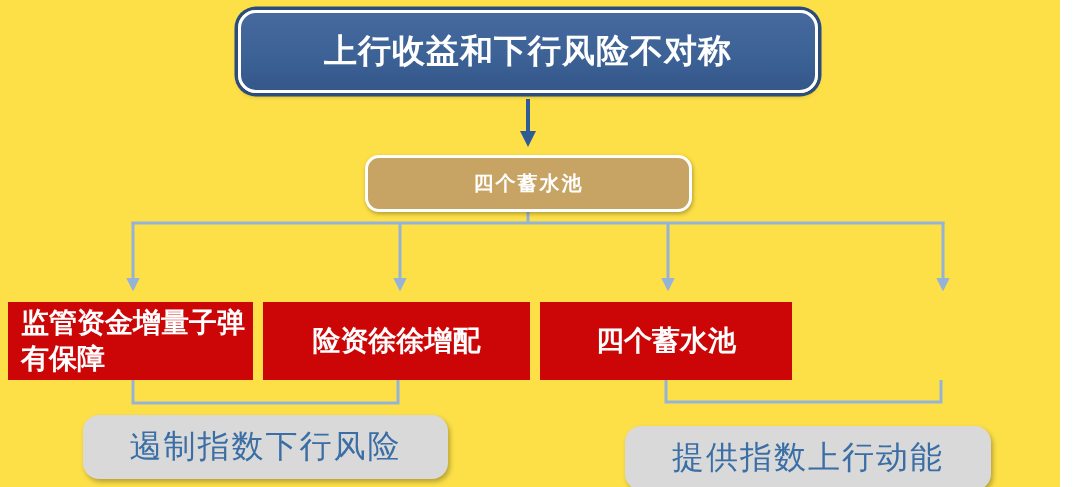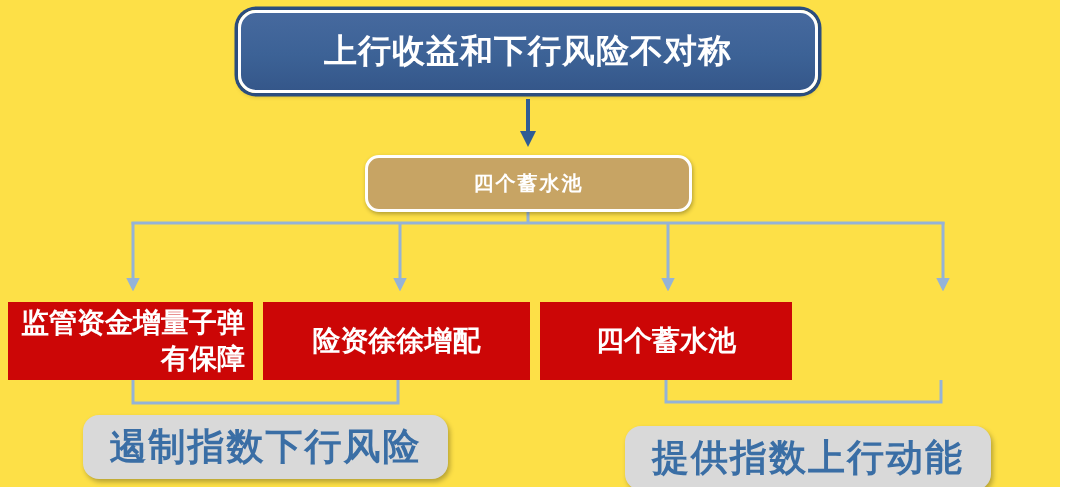--- a/index.html
+++ b/index.html
@@ -27,30 +27,30 @@
     border-radius:14px;
     box-shadow:1px 2px 4px rgba(0,0,0,.3);
     color:var(--box_text);font-size:20px;font-weight:700;letter-spacing:2px;justify-content:center;
   }
   .reservoir{
     top:302px;height:78px;
     background:var(--reservoir_fill);
     color:var(--box_text);font-size:28px;font-weight:700;
   }
   .reservoir-1{left:8px;width:245px;justify-content:flex-start;padding:0 6px 0 13px;
-    white-space:pre-line;line-height:1.28;text-align:right;}
+    white-space:pre-line;line-height:1.28;text-align:left;}
   .reservoir-2{left:263px;width:267px;}
   .reservoir-3{left:540px;width:252px;}
   .reservoir-4{left:808px;width:264px;}
   .outcome{
     height:64px;
     background:var(--outcome_fill);
     border-radius:16px;
     box-shadow:2px 3px 5px rgba(0,0,0,.28);
-    color:var(--outcome_text);font-size:37px;font-weight:700;letter-spacing:2px;
+    color:var(--outcome_text);font-size:32px;font-weight:400;letter-spacing:2px;
   }
   .outcome-left{left:83px;top:415px;width:365px;}
   .outcome-right{left:625px;top:414px;width:366px;margin-top:12px;}
 </style>
 </head>
 <body>
 
 <div class="canvas">
 
   <svg class="connectors" width="1080" height="487" viewBox="0 0 1080 487">

